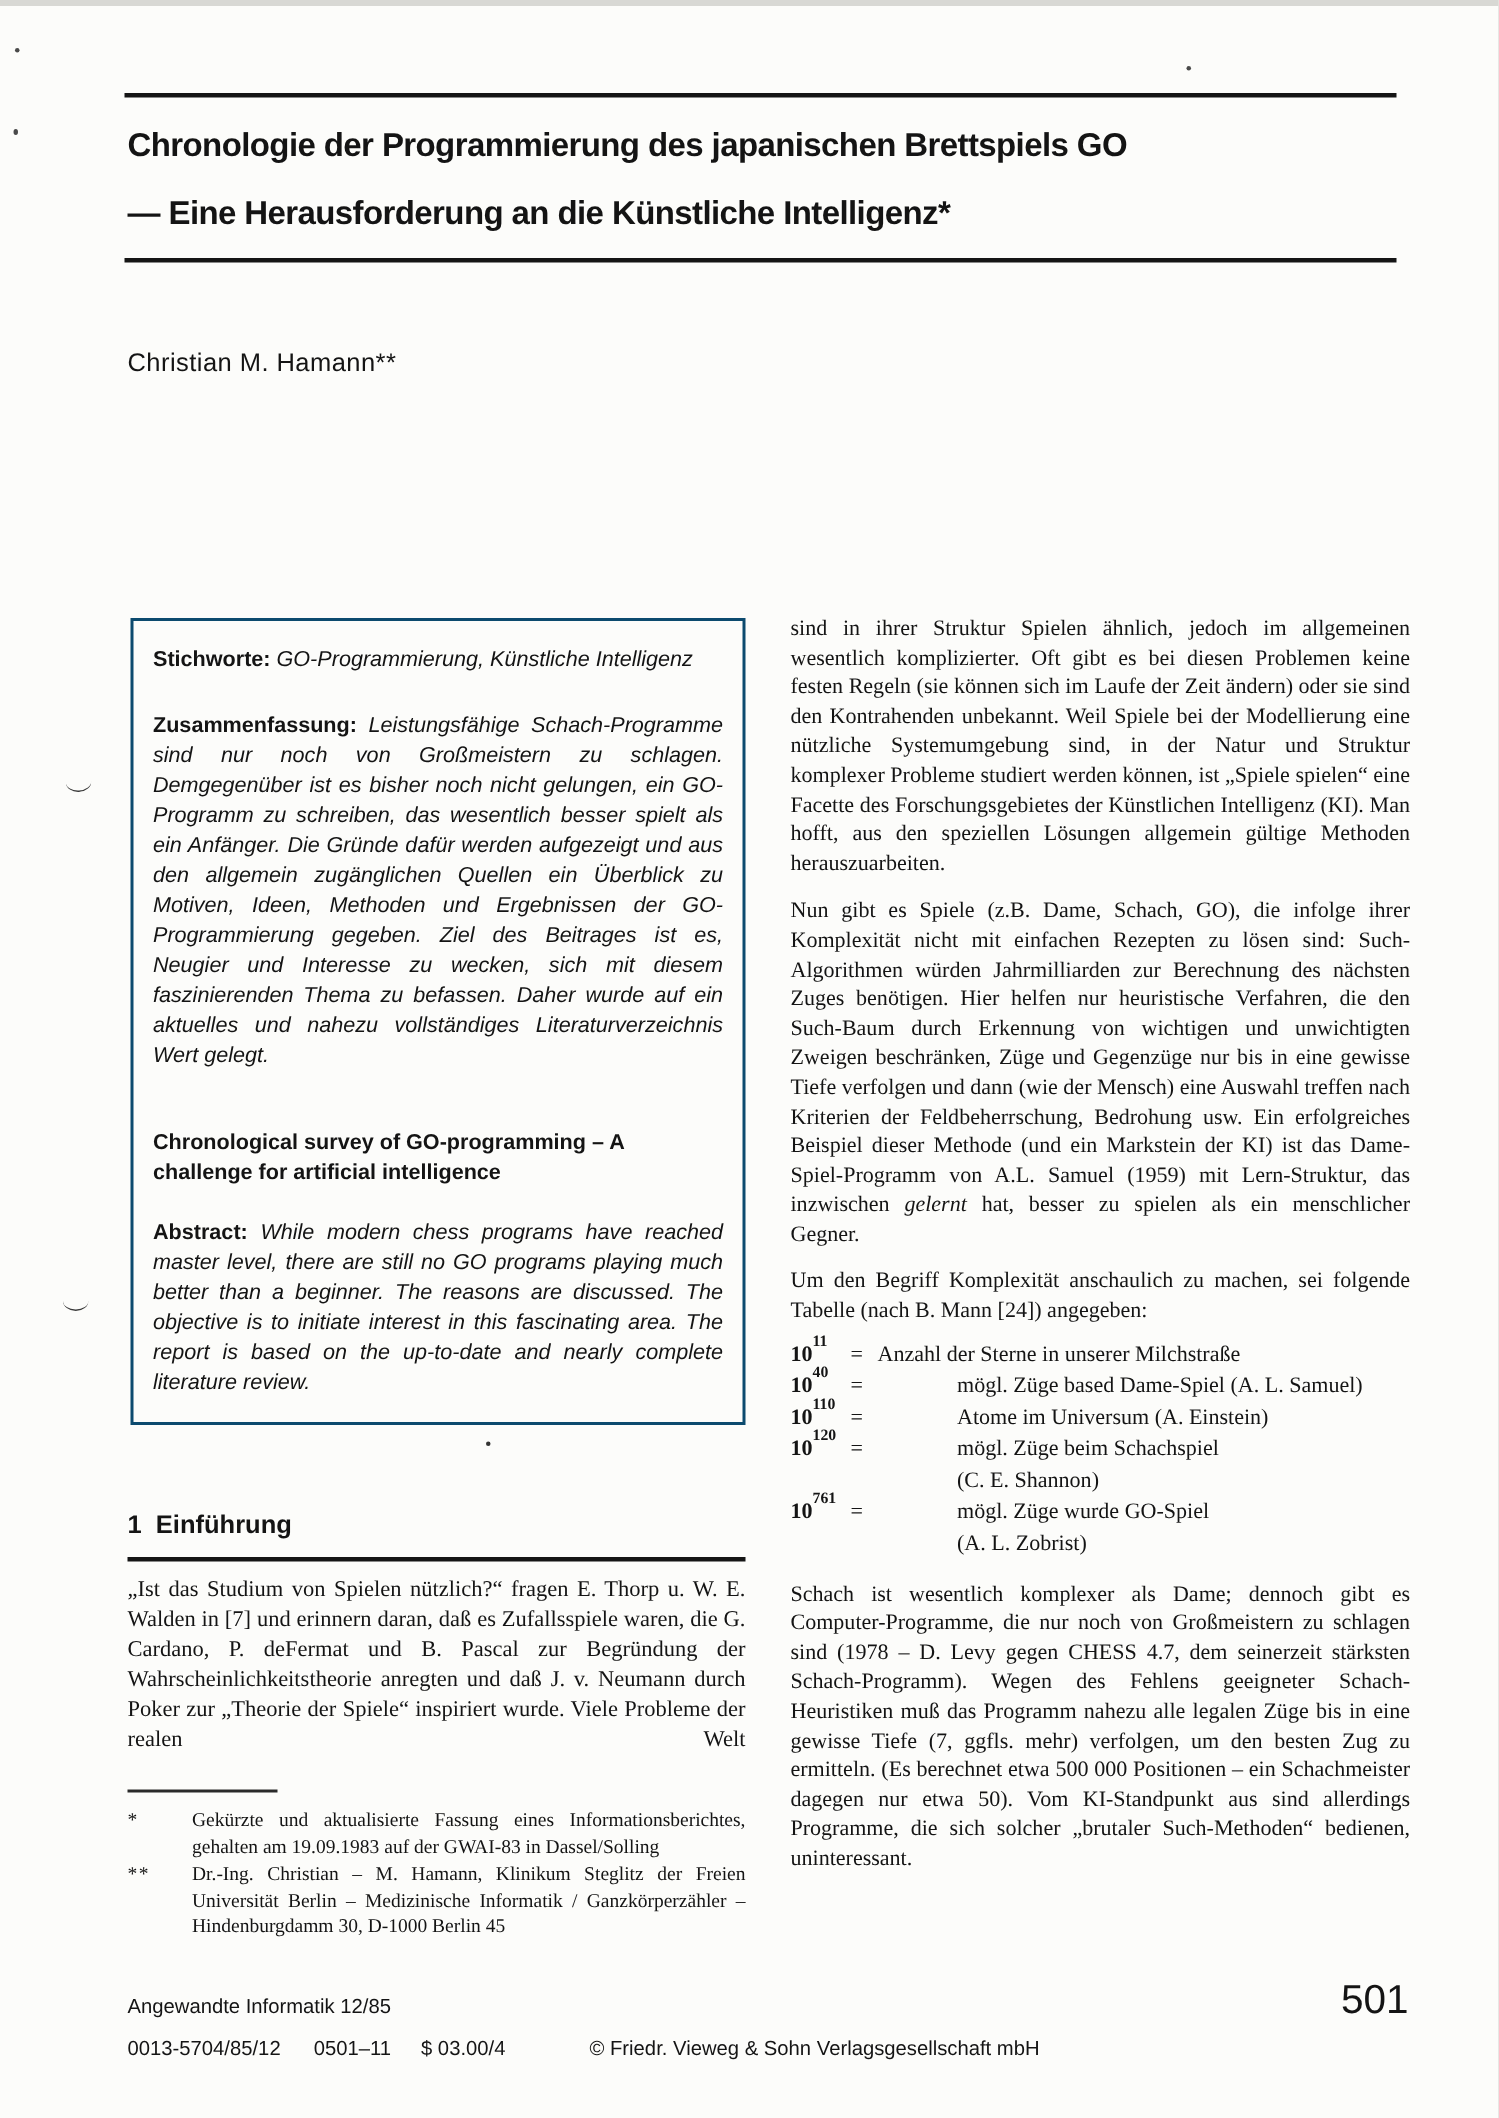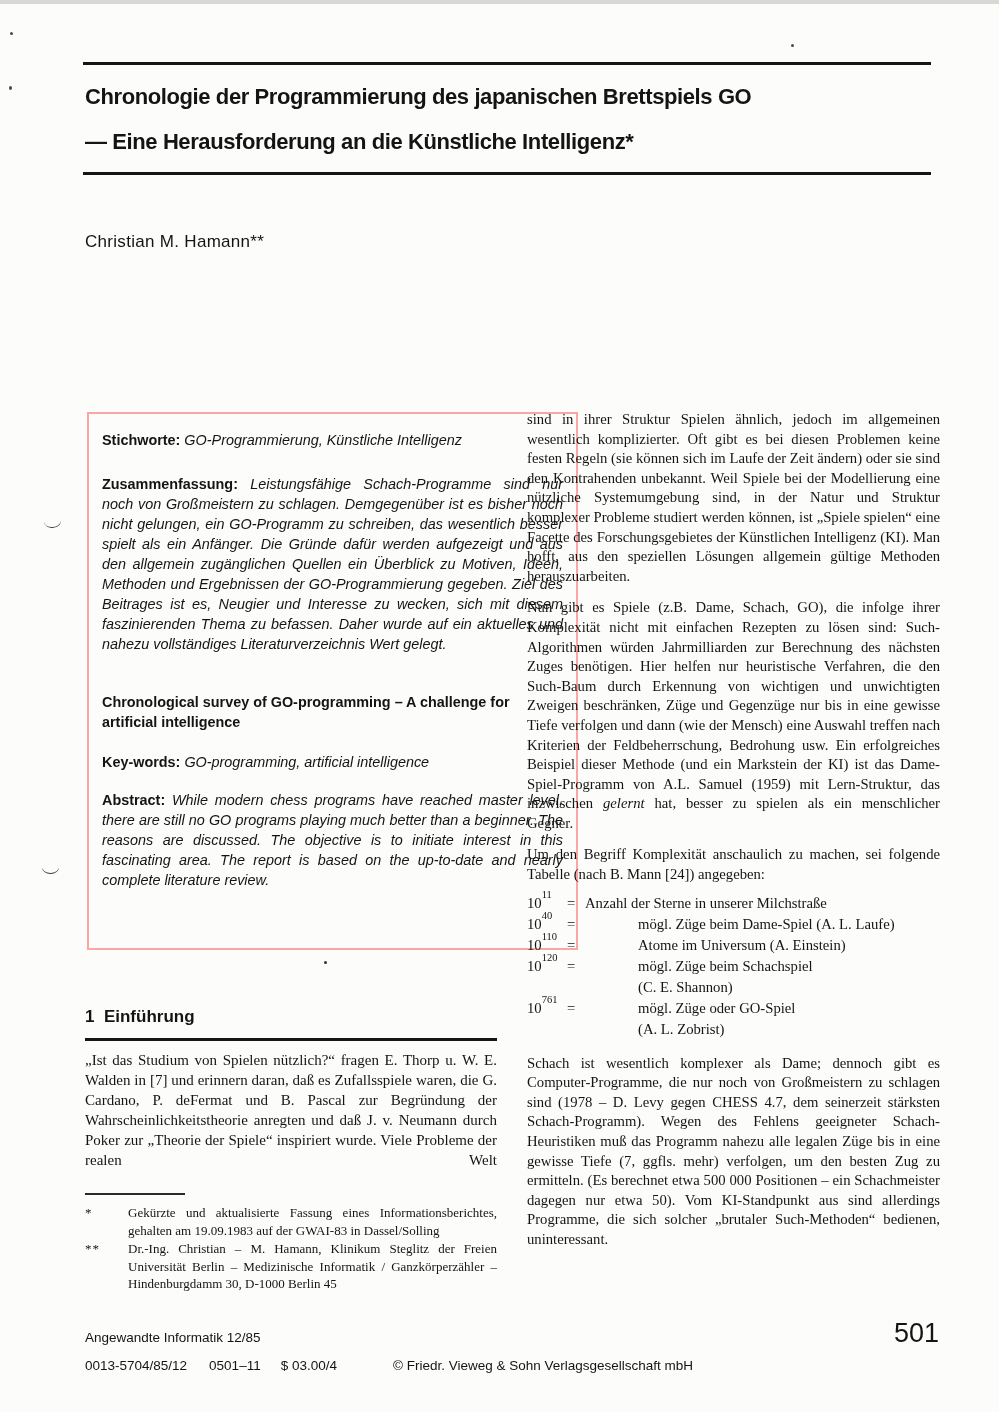--- a/index.html
+++ b/index.html
@@ -15,22 +15,22 @@
   .title{position:absolute;left:85px;top:80px;width:870px;
     font-family:"Liberation Sans","DejaVu Sans",sans-serif;
     font-weight:bold;font-size:22px;line-height:26px;letter-spacing:-0.4px;}
   .title .line2{margin-top:19px;}
 
   .author{position:absolute;left:85px;top:228px;
     font-family:"Liberation Sans","DejaVu Sans",sans-serif;
     font-size:17px;letter-spacing:0.3px;}
 
   
-  .infobox{position:absolute;left:87px;top:408px;width:491px;height:538px;
-    box-sizing:border-box;border:2px solid #fca5a5;padding:16px 13px 0 13px;
+  .infobox{position:absolute;left:87px;top:408px;width:410px;height:538px;
+    box-sizing:border-box;border:2px solid #0c4a6e;padding:16px 13px 0 13px;
     font-family:"Liberation Sans","DejaVu Sans",sans-serif;
     font-size:14.4px;line-height:20px;}
   .infobox p{margin:0;}
   .infobox .just{text-align:justify;}
   .infobox i{font-style:italic;}
   .infobox b{font-weight:bold;font-style:normal;}
   .p-stich{margin-bottom:24px !important;}
   .p-zus{margin-bottom:38px !important;}
   .p-eng{margin-bottom:20px !important;font-weight:bold;}
   .p-key{margin-bottom:18px !important;}
@@ -56,21 +56,21 @@
   
   .right-col{position:absolute;left:527px;top:406px;width:413px;
     font-family:"Liberation Serif","DejaVu Serif",serif;
     font-size:14.7px;line-height:19.6px;text-align:justify;}
   .right-col p{margin:0 0 12px 0;}
   .right-col p.tight{margin-bottom:6px;}
   .right-col i{font-style:italic;}
 
   .pow-table{margin:8px 0 14px 0;}
   .pow-row{display:flex;line-height:21px;}
-  .pow-cell{width:40px;flex:none;}
+  .pow-cell{width:40px;flex:none;font-weight:bold;}
   .pow-cell sup{font-size:10.5px;position:relative;top:-4px;line-height:0;}
   .eq-cell{width:18px;flex:none;}
   .desc-cell{flex:1;text-align:left;}
   .desc-indent{padding-left:53px;}
 
   
   .footer-journal{position:absolute;left:85px;top:1326px;
     font-family:"Liberation Sans","DejaVu Sans",sans-serif;font-size:13.5px;}
   .footer-page{position:absolute;right:60px;top:1314px;
     font-family:"Liberation Sans","DejaVu Sans",sans-serif;font-size:27px;}
@@ -106,21 +106,20 @@
   </h1>
 
   <div class="hrule rule-under-title"></div>
 
   <div class="author">Christian M. Hamann**</div>
 
   <div class="infobox">
     <p class="p-stich"><b>Stichworte:</b> <i>GO-Programmierung, Künstliche Intelligenz</i></p>
     <p class="just p-zus"><b>Zusammenfassung:</b> <i>Leistungsfähige Schach-Programme sind nur noch von Großmeistern zu schlagen. Demgegenüber ist es bisher noch nicht gelungen, ein GO-Programm zu schreiben, das wesentlich besser spielt als ein Anfänger. Die Gründe dafür werden aufgezeigt und aus den allgemein zugänglichen Quellen ein Überblick zu Motiven, Ideen, Methoden und Ergebnissen der GO-Programmierung gegeben. Ziel des Beitrages ist es, Neugier und Interesse zu wecken, sich mit diesem faszinierenden Thema zu befassen. Daher wurde auf ein aktuelles und nahezu vollständiges Literaturverzeichnis Wert gelegt.</i></p>
     <p class="p-eng">Chronological survey of GO-programming – A challenge for artificial intelligence</p>
-    <p class="p-key"><b>Key-words:</b> <i>GO-programming, artificial intelligence</i></p>
     <p class="just"><b>Abstract:</b> <i>While modern chess programs have reached master level, there are still no GO programs playing much better than a beginner. The reasons are discussed. The objective is to initiate interest in this fascinating area. The report is based on the up-to-date and nearly complete literature review.</i></p>
   </div>
 
   <div class="section-head">1  Einführung</div>
   <div class="hrule head-rule"></div>
 
   <p class="intro">„Ist das Studium von Spielen nützlich?“ fragen E. Thorp u. W. E. Walden in [7] und erinnern daran, daß es Zufallsspiele waren, die G. Cardano, P. deFermat und B. Pascal zur Begründung der Wahrscheinlichkeitstheorie anregten und daß J. v. Neumann durch Poker zur „Theorie der Spiele“ inspiriert wurde. Viele Probleme der realen Welt</p>
 
   <div class="hrule fn-rule"></div>
   <div class="footnotes">
@@ -141,40 +140,40 @@
 
     <div class="pow-table">
       <div class="pow-row">
         <span class="pow-cell"><span>10</span><sup>11</sup></span>
         <span class="eq-cell">=</span>
         <span class="desc-cell">Anzahl der Sterne in unserer Milchstraße</span>
       </div>
       <div class="pow-row">
         <span class="pow-cell"><span>10</span><sup>40</sup></span>
         <span class="eq-cell">=</span>
-        <span class="desc-cell desc-indent">mögl. Züge beim Dame-Spiel (A. L. Laufe)</span>
+        <span class="desc-cell desc-indent">mögl. Züge based Dame-Spiel (A. L. Samuel)</span>
       </div>
       <div class="pow-row">
         <span class="pow-cell"><span>10</span><sup>110</sup></span>
         <span class="eq-cell">=</span>
         <span class="desc-cell desc-indent">Atome im Universum (A. Einstein)</span>
       </div>
       <div class="pow-row">
         <span class="pow-cell"><span>10</span><sup>120</sup></span>
         <span class="eq-cell">=</span>
         <span class="desc-cell desc-indent">
           <div>mögl. Züge beim Schachspiel</div>
           <div>(C. E. Shannon)</div>
         </span>
       </div>
       <div class="pow-row">
         <span class="pow-cell"><span>10</span><sup>761</sup></span>
         <span class="eq-cell">=</span>
         <span class="desc-cell desc-indent">
-          <div>mögl. Züge oder GO-Spiel</div>
+          <div>mögl. Züge wurde GO-Spiel</div>
           <div>(A. L. Zobrist)</div>
         </span>
       </div>
     </div>
 
     <p>Schach ist wesentlich komplexer als Dame; dennoch gibt es Computer-Programme, die nur noch von Großmeistern zu schlagen sind (1978 – D. Levy gegen CHESS 4.7, dem seinerzeit stärksten Schach-Programm). Wegen des Fehlens geeigneter Schach-Heuristiken muß das Programm nahezu alle legalen Züge bis in eine gewisse Tiefe (7, ggfls. mehr) verfolgen, um den besten Zug zu ermitteln. (Es berechnet etwa 500 000 Positionen – ein Schachmeister dagegen nur etwa 50). Vom KI-Standpunkt aus sind allerdings Programme, die sich solcher „brutaler Such-Methoden“ bedienen, uninteressant.</p>
   </div>
 
   <div class="footer-journal">Angewandte Informatik 12/85</div>
   <div class="footer-page">501</div>

